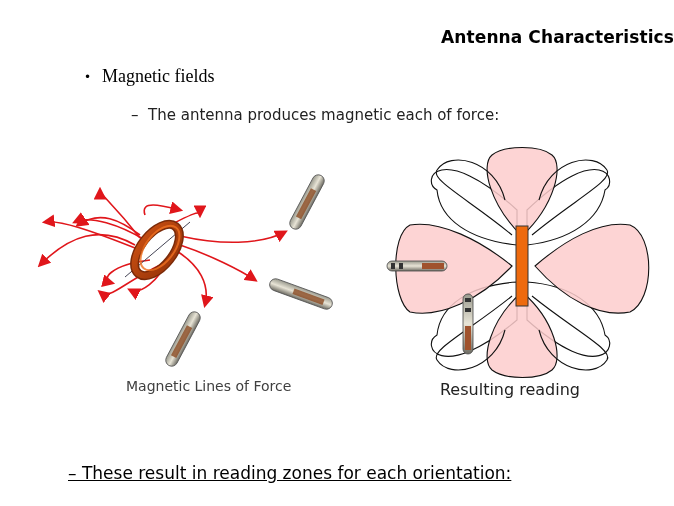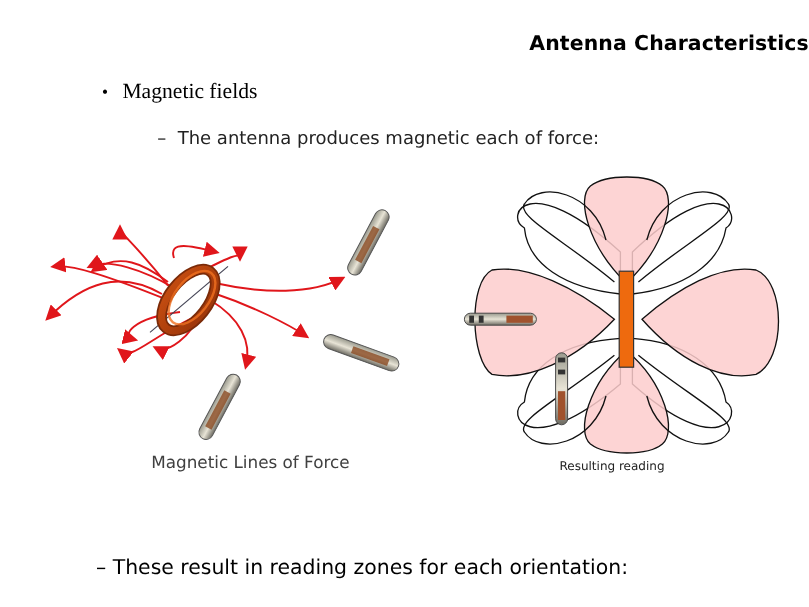--- a/index.html
+++ b/index.html
@@ -4,23 +4,23 @@
 <style>
   html, body { margin: 0; padding: 0; background: #ffffff; }
   body { width: 674px; height: 506px; position: relative; overflow: hidden;
          font-family: "DejaVu Sans", sans-serif; color: #000; }
   .title { position: absolute; left: 0; width: 674px; top: 27px; text-align: right;
            font-weight: bold; font-size: 17px; letter-spacing: 0.1px; }
   .bullet-dot { position: absolute; left: 84px; top: 70px; font-size: 12px; }
   .bullet1 { position: absolute; left: 102px; top: 66px; font-size: 18px; font-family: Liberation Serif, serif; }
   .sub1 { position: absolute; left: 131px; top: 106px; font-size: 15px; color: #222; }
   .cap-left { position: absolute; left: 90px; top: 378px; font-size: 14px; color: #404040; margin-left: 36px; }
-  .cap-right { position: absolute; left: 420px; width: 180px; top: 380px; font-size: 10px;
+  .cap-right { position: absolute; left: 420px; width: 180px; top: 380px; font-size: 16px;
                color: #222; text-align: center; line-height: 19px; }
-  .bottom { position: absolute; left: 80px; top: 463px; font-size: 17px; }
+  .bottom { position: absolute; left: 68px; top: 463px; font-size: 17px; text-decoration: underline; }
   svg { position: absolute; left: 0; top: 0; }
 </style>
 </head>
 <body>
 
 <div class="title">Antenna Characteristics</div>
 
 <div class="bullet-dot">•</div>
 <div class="bullet1">Magnetic fields</div>
 <div class="sub1">

